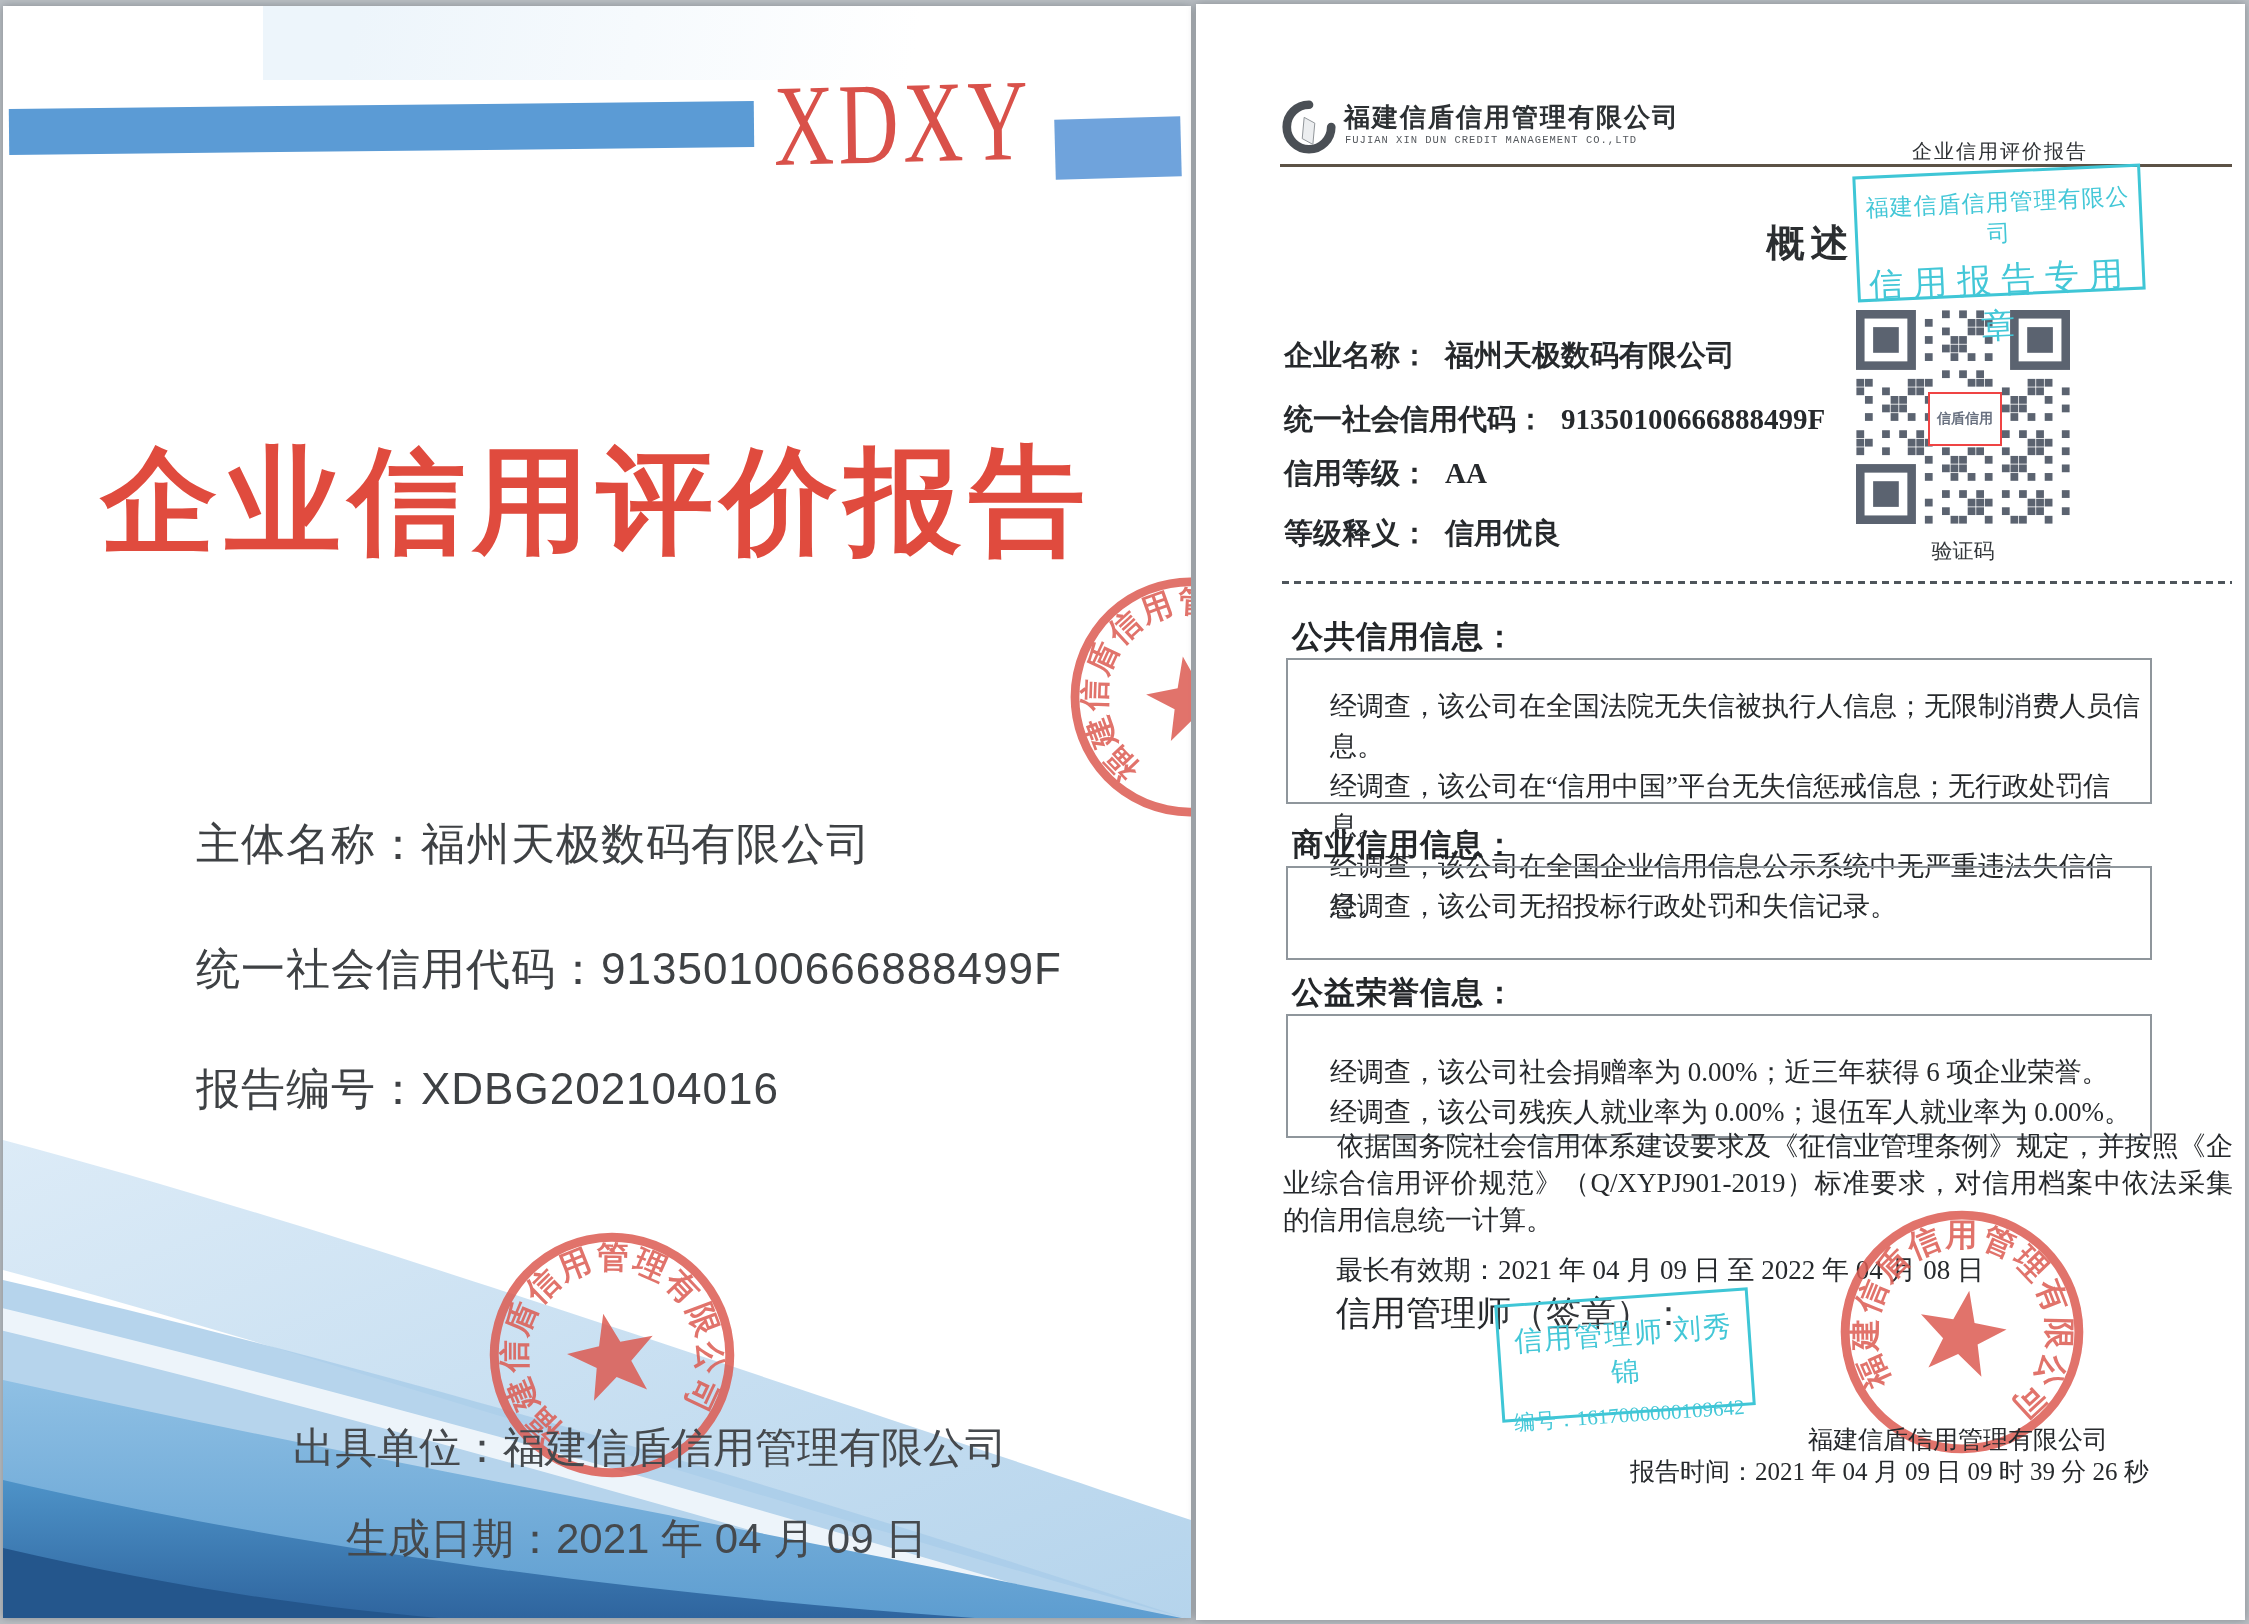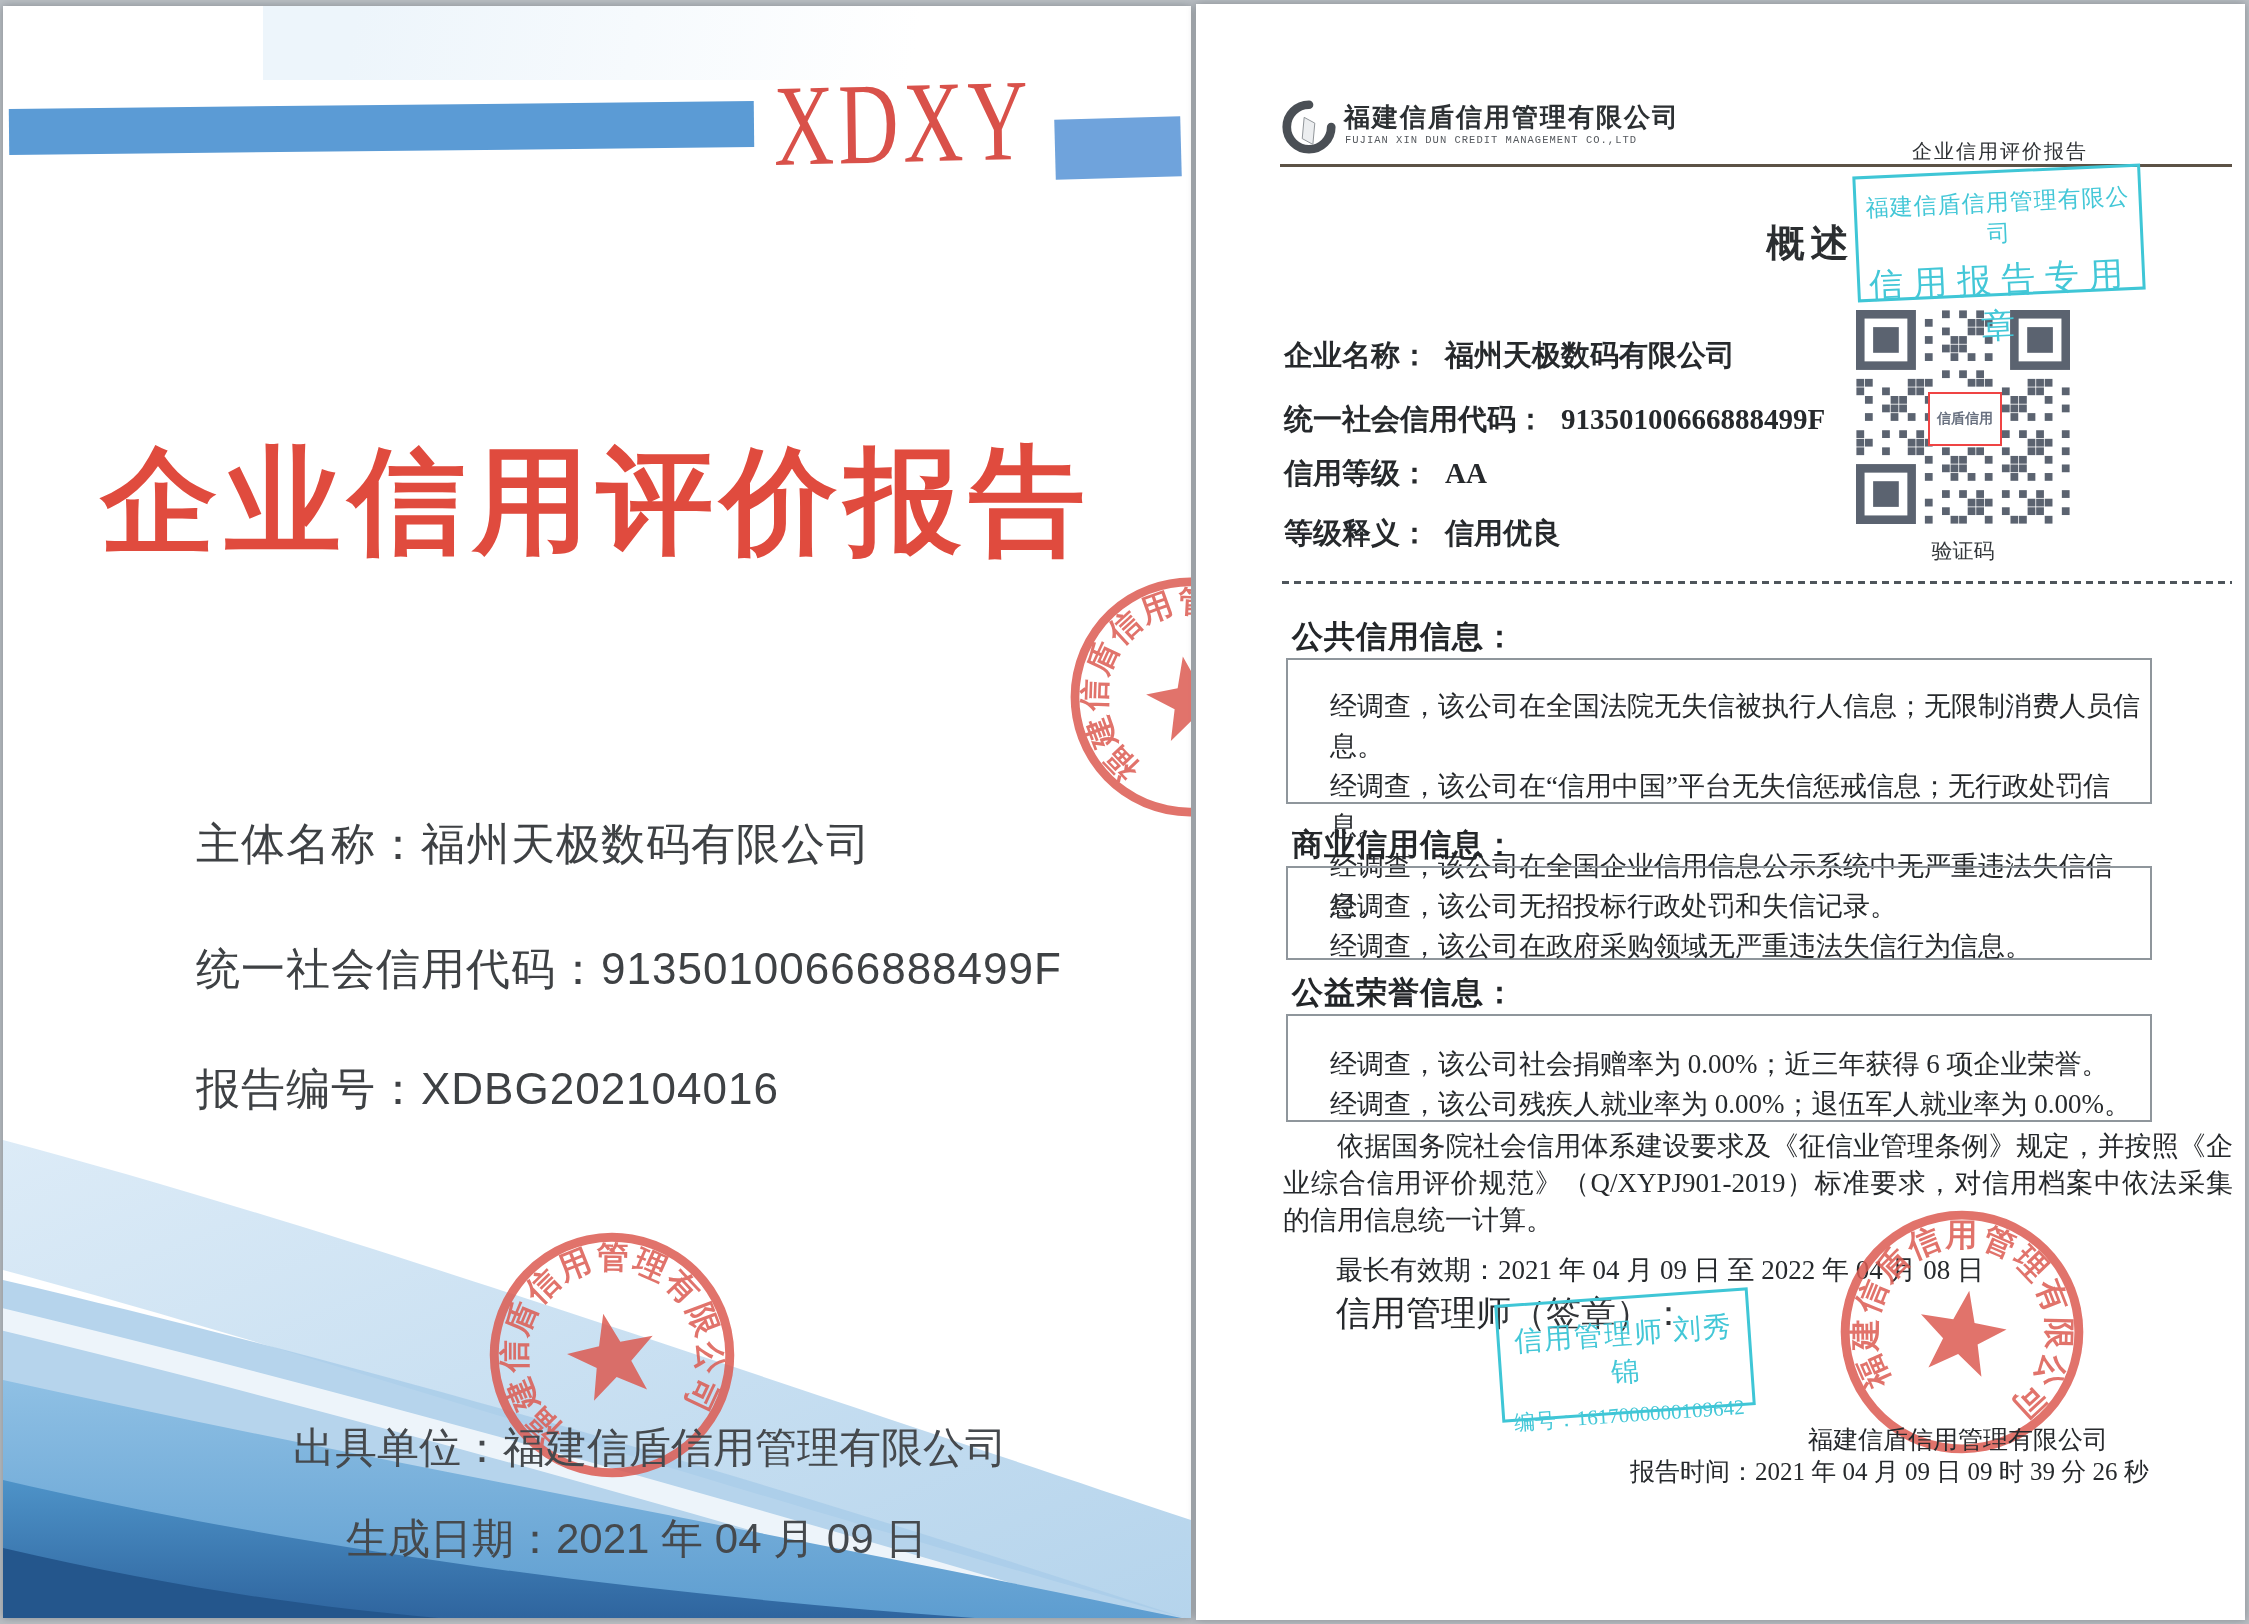--- a/index.html
+++ b/index.html
@@ -313,25 +313,24 @@
     <div class="abs sec-title" style="top:612px;">公共信用信息：</div>
     <div class="abs info-box" style="top:654px;height:146px;padding-top:26px;">
       <div>经调查，该公司在全国法院无失信被执行人信息；无限制消费人员信息。</div>
       <div>经调查，该公司在“信用中国”平台无失信惩戒信息；无行政处罚信息。</div>
       <div>经调查，该公司在全国企业信用信息公示系统中无严重违法失信信息。</div>
     </div>
 
     <div class="abs sec-title" style="top:820px;">商业信用信息：</div>
     <div class="abs info-box" style="top:862px;height:94px;padding-top:18px;">
       <div>经调查，该公司无招投标行政处罚和失信记录。</div>
-      <div>经调查，该公司在政府采购领域无严重违法失信行为信息。</div>
     </div>
 
     <div class="abs sec-title" style="top:968px;">公益荣誉信息：</div>
-    <div class="abs info-box" style="top:1010px;height:108px;padding-top:28px;">
+    <div class="abs info-box" style="top:1010px;height:124px;padding-top:36px;">
       <div>经调查，该公司社会捐赠率为 0.00%；近三年获得 6 项企业荣誉。</div>
       <div>经调查，该公司残疾人就业率为 0.00%；退伍军人就业率为 0.00%。</div>
     </div>
 
     <div class="abs para">依据国务院社会信用体系建设要求及《征信业管理条例》规定，并按照《企业综合信用评价规范》（Q/XYPJ901-2019）标准要求，对信用档案中依法采集的信用信息统一计算。</div>
     <div class="abs validity">最长有效期：2021 年 04 月 09 日 至 2022 年 04 月 08 日</div>
     <div class="abs mgr-label">信用管理师（签章）：</div>
 
     <div class="abs stamp-cyan stamp-mgr">
       <div class="l1">信用管理师  刘秀锦</div>

